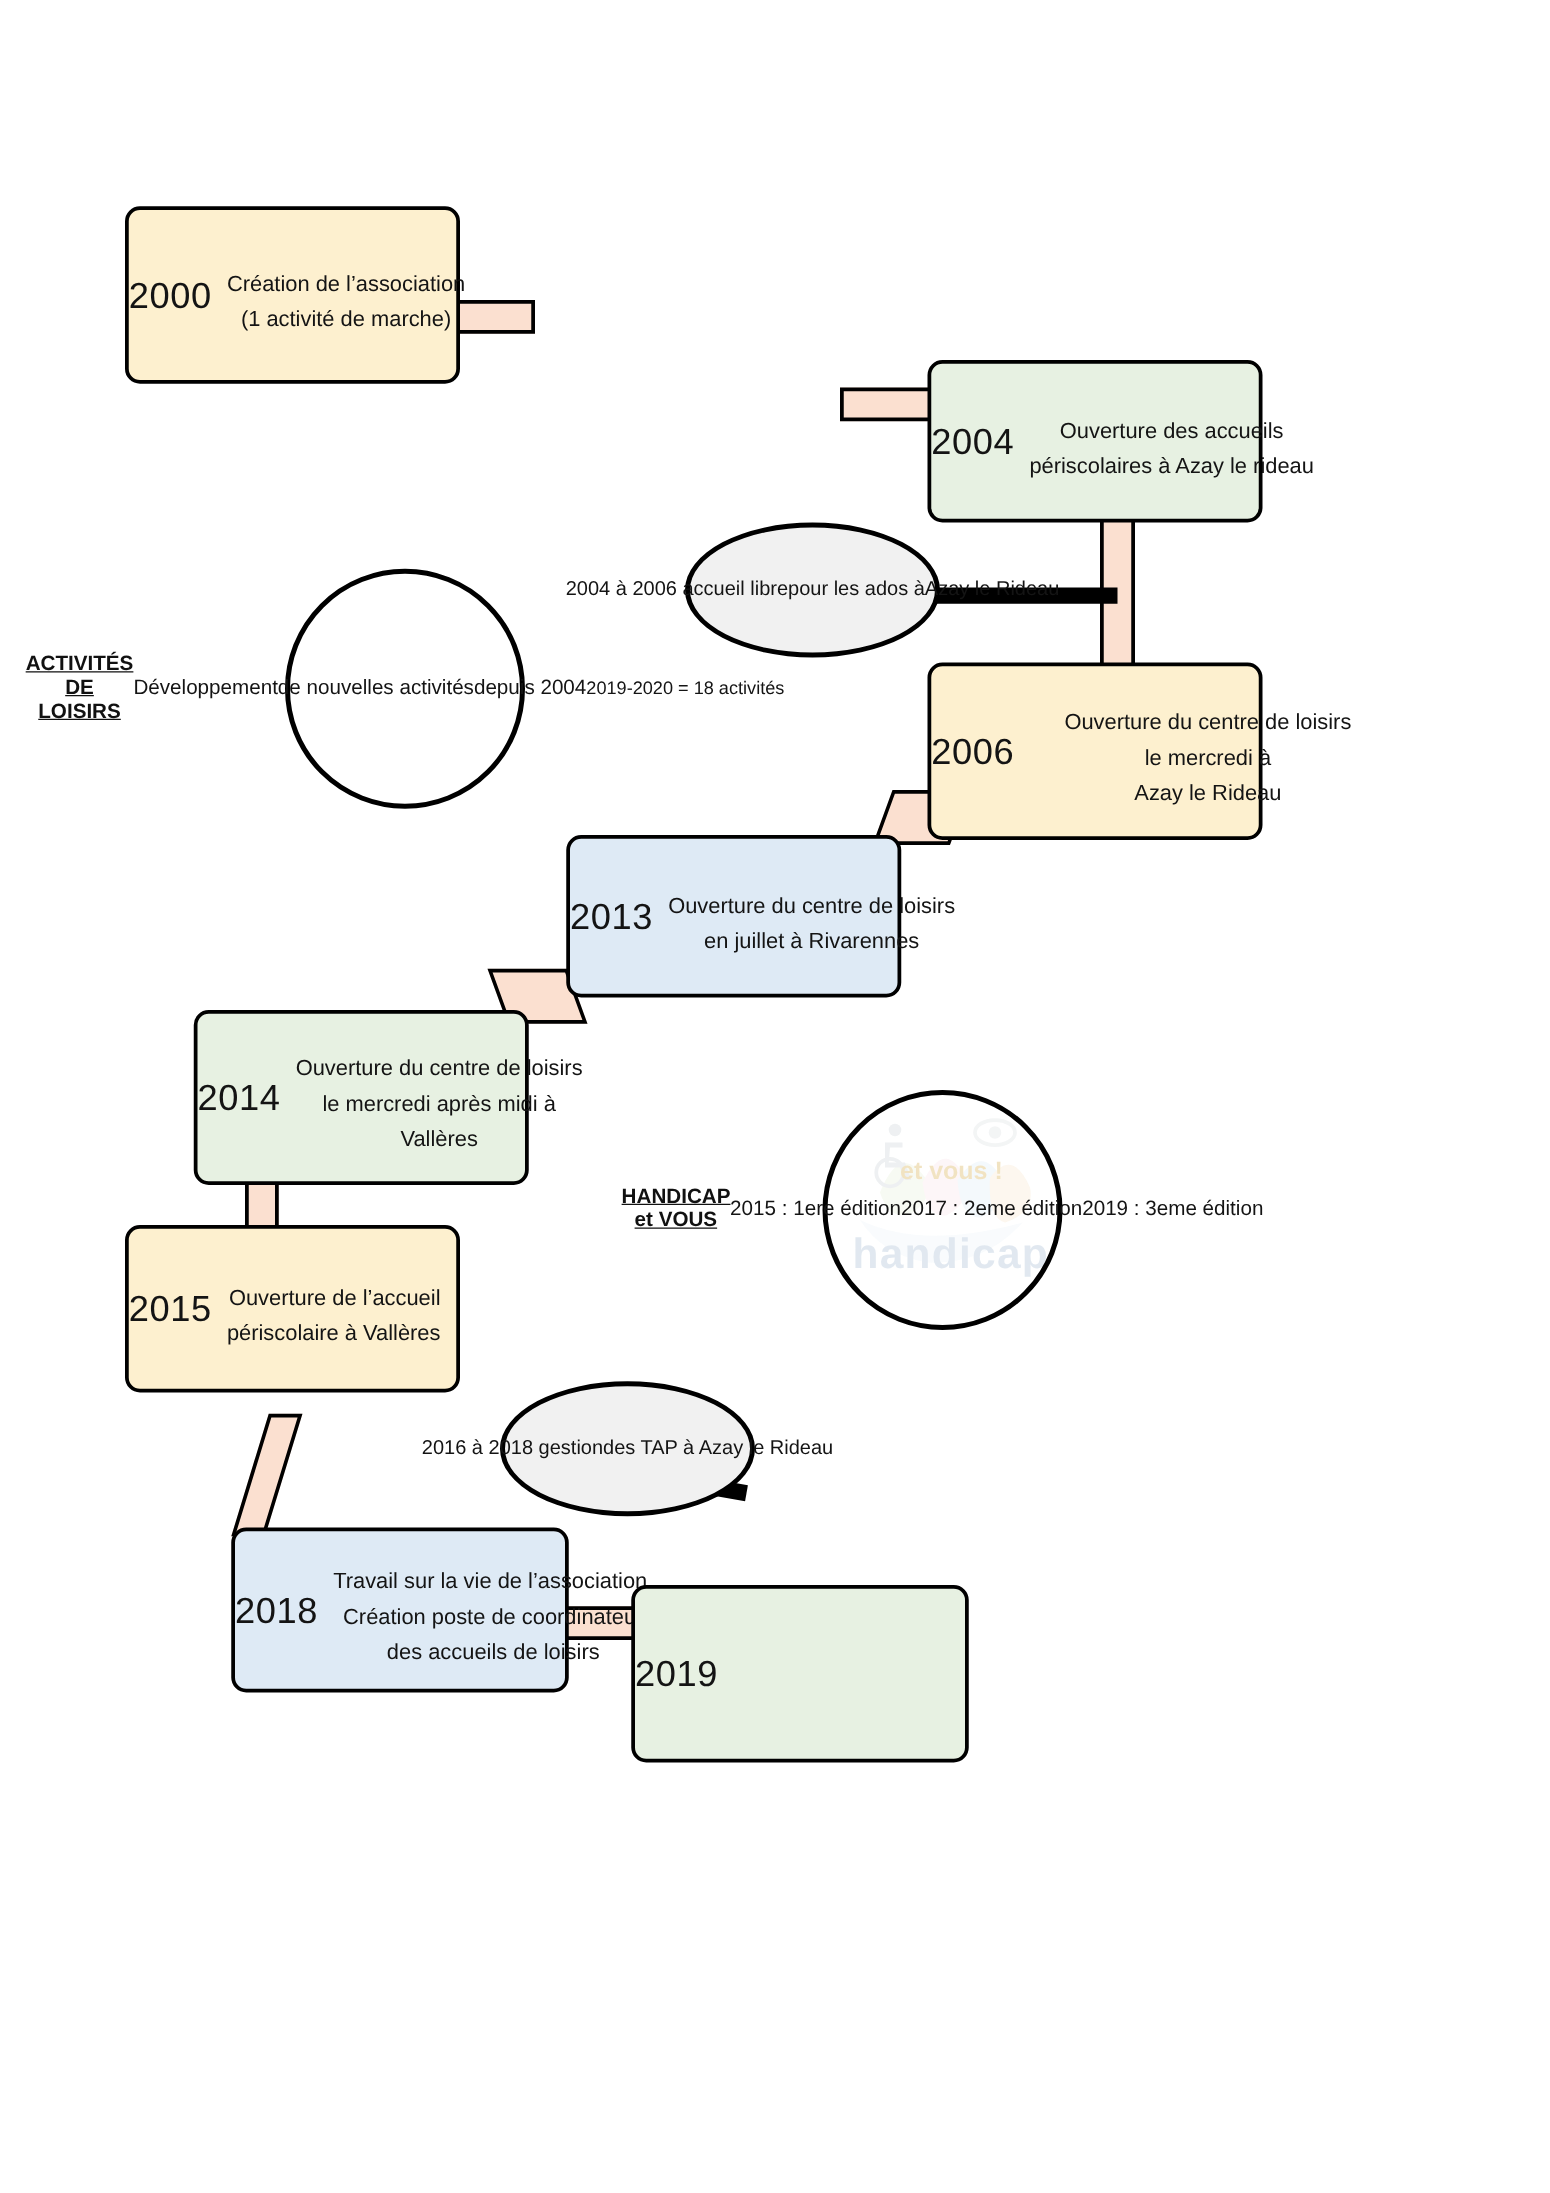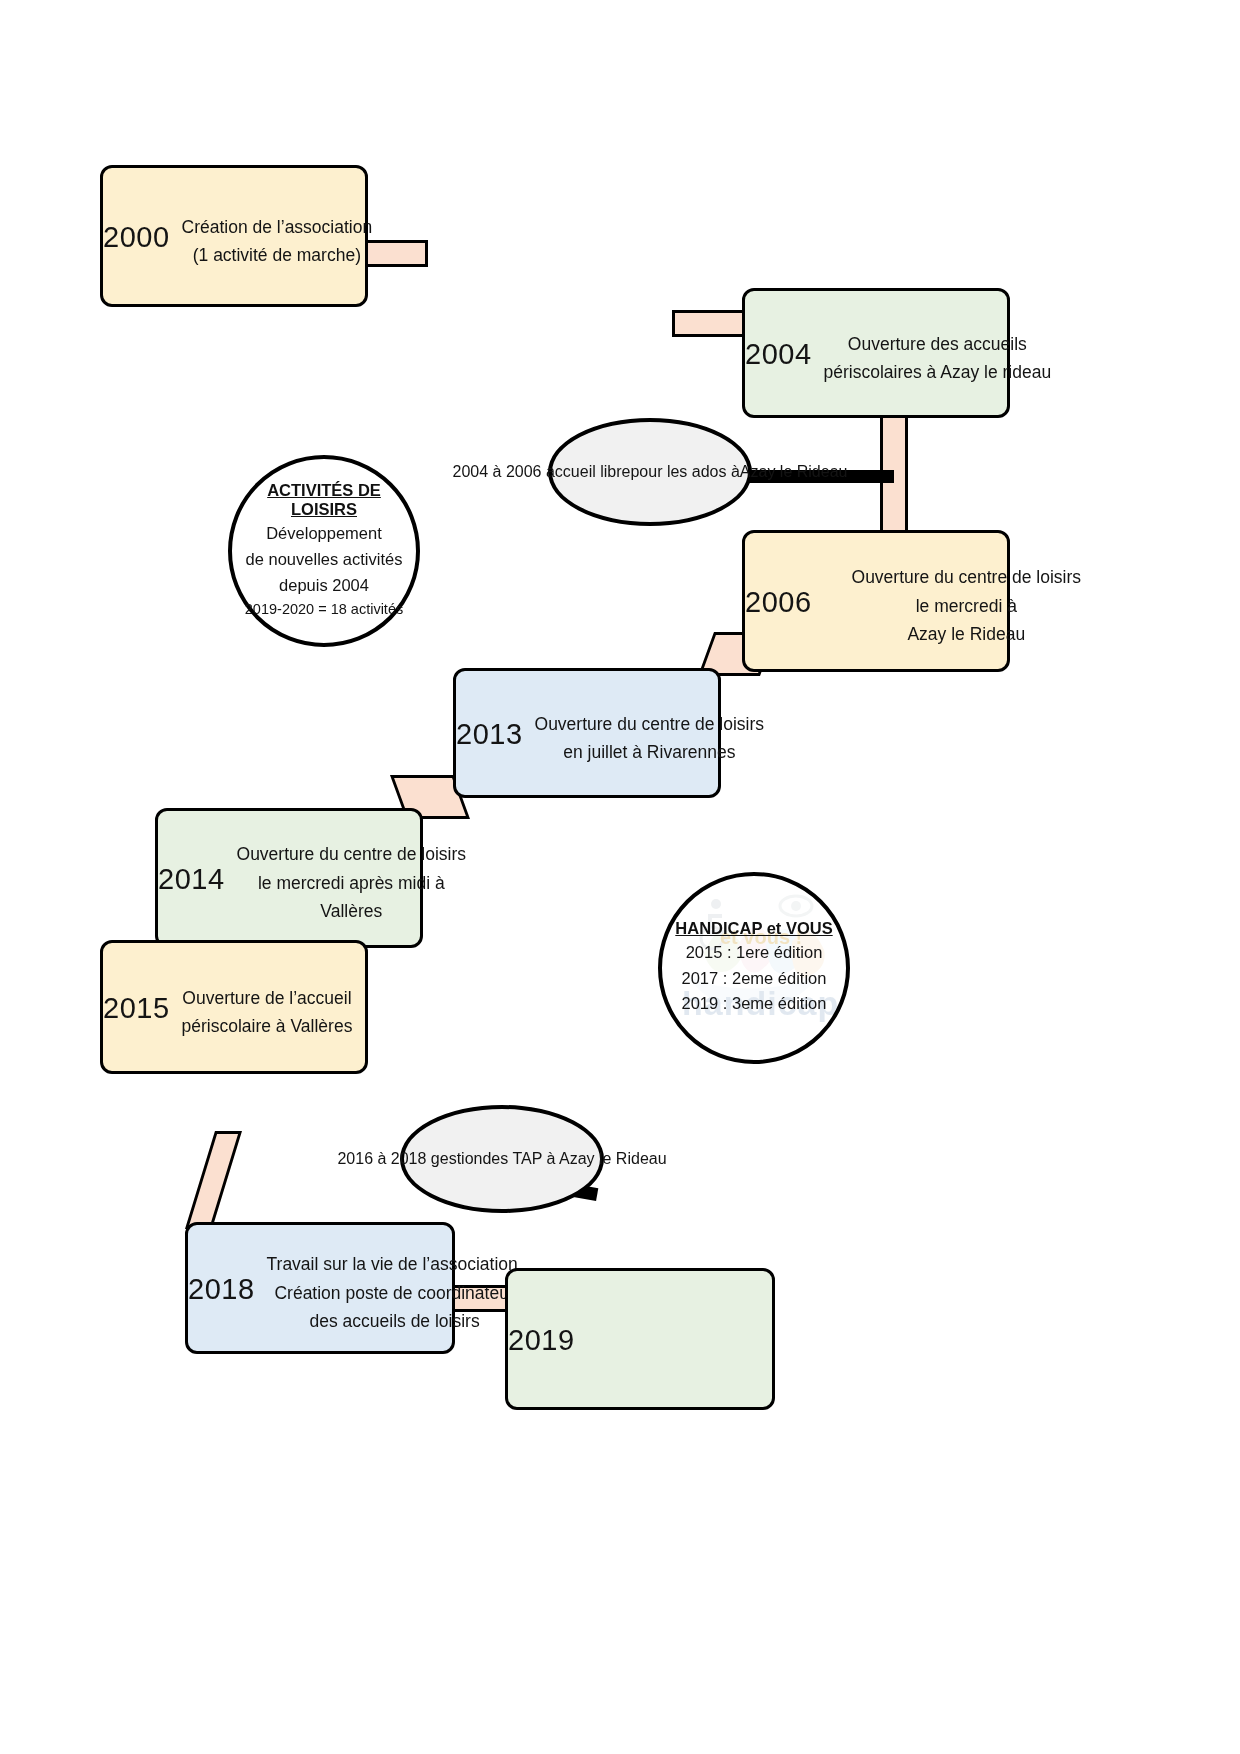--- a/index.html
+++ b/index.html
@@ -64,21 +64,20 @@
   .node-body .ln { display: block; white-space: nowrap; }
   
   .circle {
     position: absolute;
     box-sizing: border-box;
     border: 4px solid #000000;
     border-radius: 50%;
     background: transparent;
     z-index: 4;
     display: flex;
-    flex-direction: column;
     align-items: center;
     justify-content: center;
     text-align: center;
   }
   .circle-title {
     font-size: 16.5px;
     font-weight: bold;
     text-decoration: underline;
     margin-bottom: 2px;
     color: #111;
@@ -193,21 +192,21 @@
 
   <div class="node green" style="left:155px; top:808px; width:268px; height:140px;">
     <div class="node-year">2014</div>
     <div class="node-body">
       <span class="ln">Ouverture du centre de loisirs</span>
       <span class="ln">le mercredi après midi à</span>
       <span class="ln">Vallères</span>
     </div>
   </div>
 
-  <div class="node cream" style="left:100px; top:940px; width:268px; height:134px;">
+  <div class="node cream" style="left:100px; top:980px; width:268px; height:134px;text-align:right;">
     <div class="node-year">2015</div>
     <div class="node-body">
       <span class="ln">Ouverture de l’accueil</span>
       <span class="ln">périscolaire à Vallères</span>
     </div>
   </div>
 
   <div class="node blue" style="left:185px; top:1222px; width:270px; height:132px;">
     <div class="node-year">2018</div>
     <div class="node-body">

